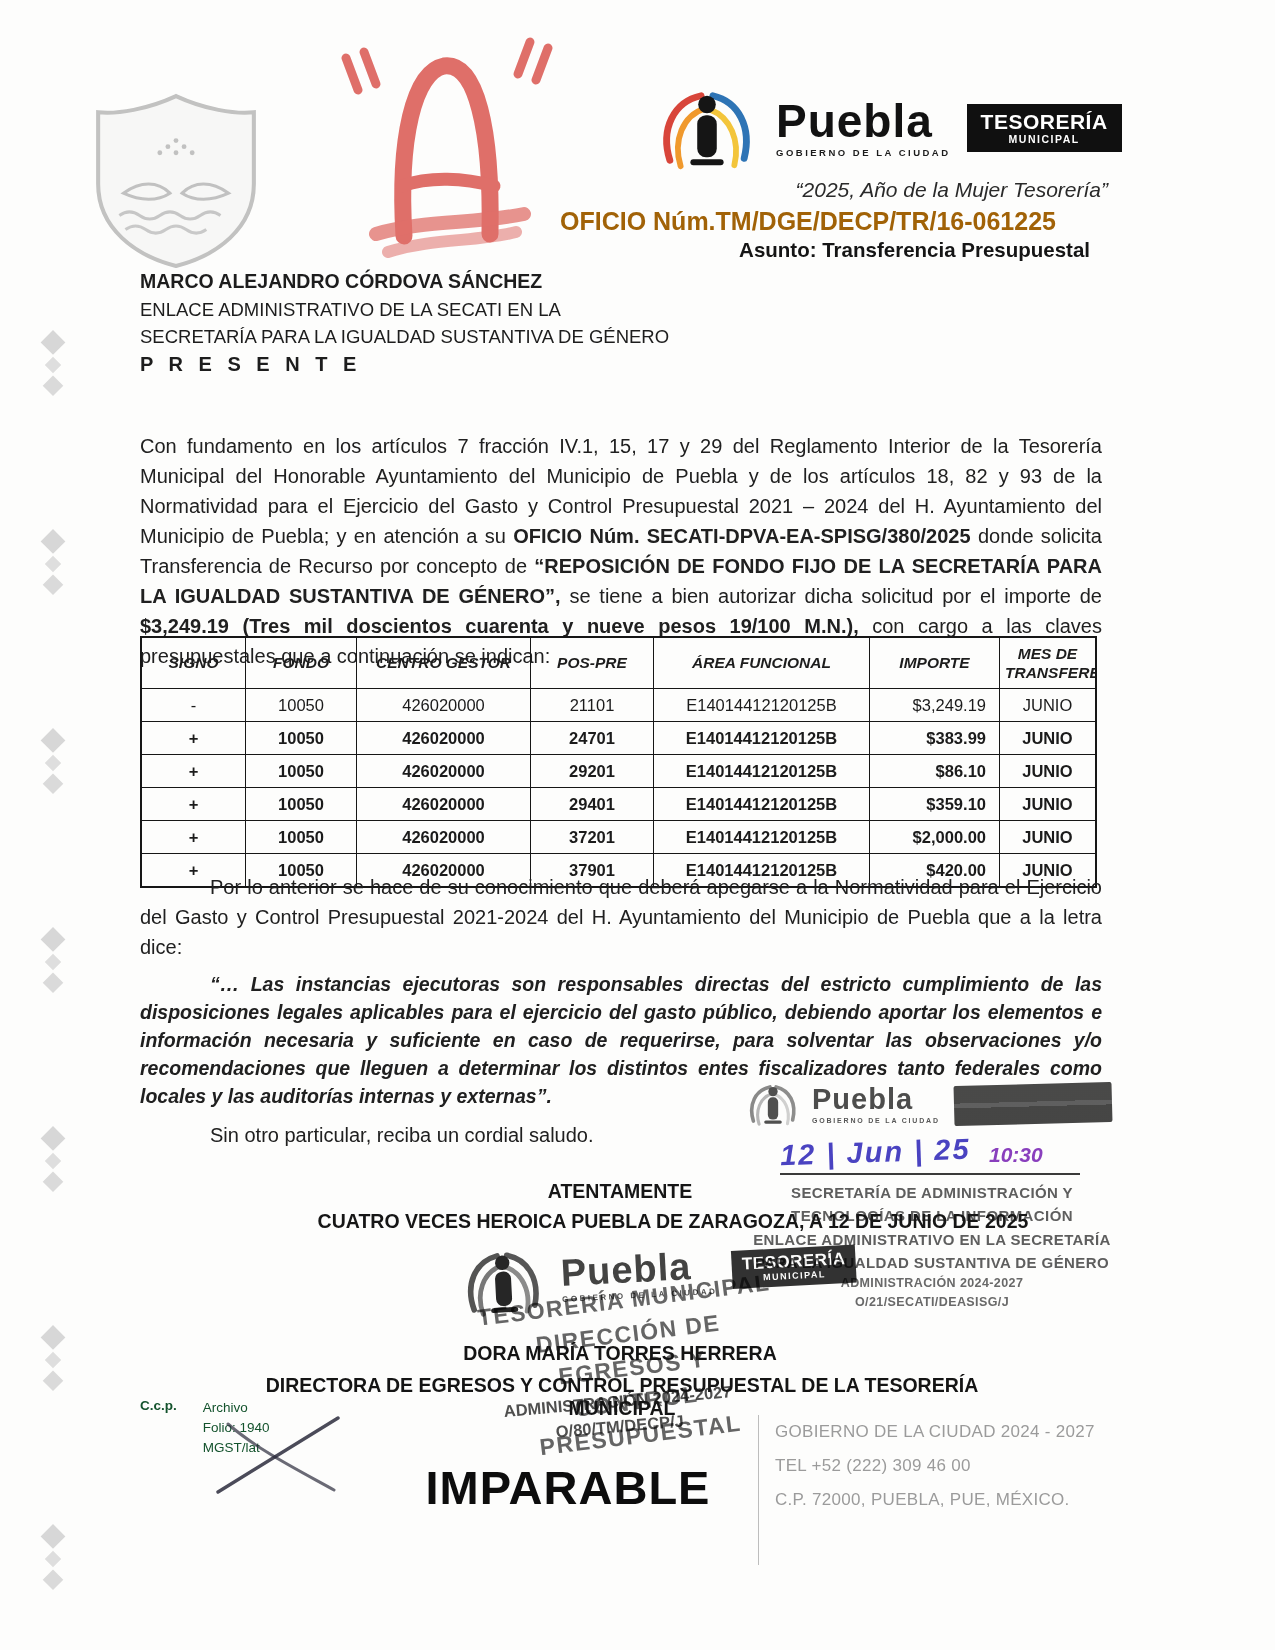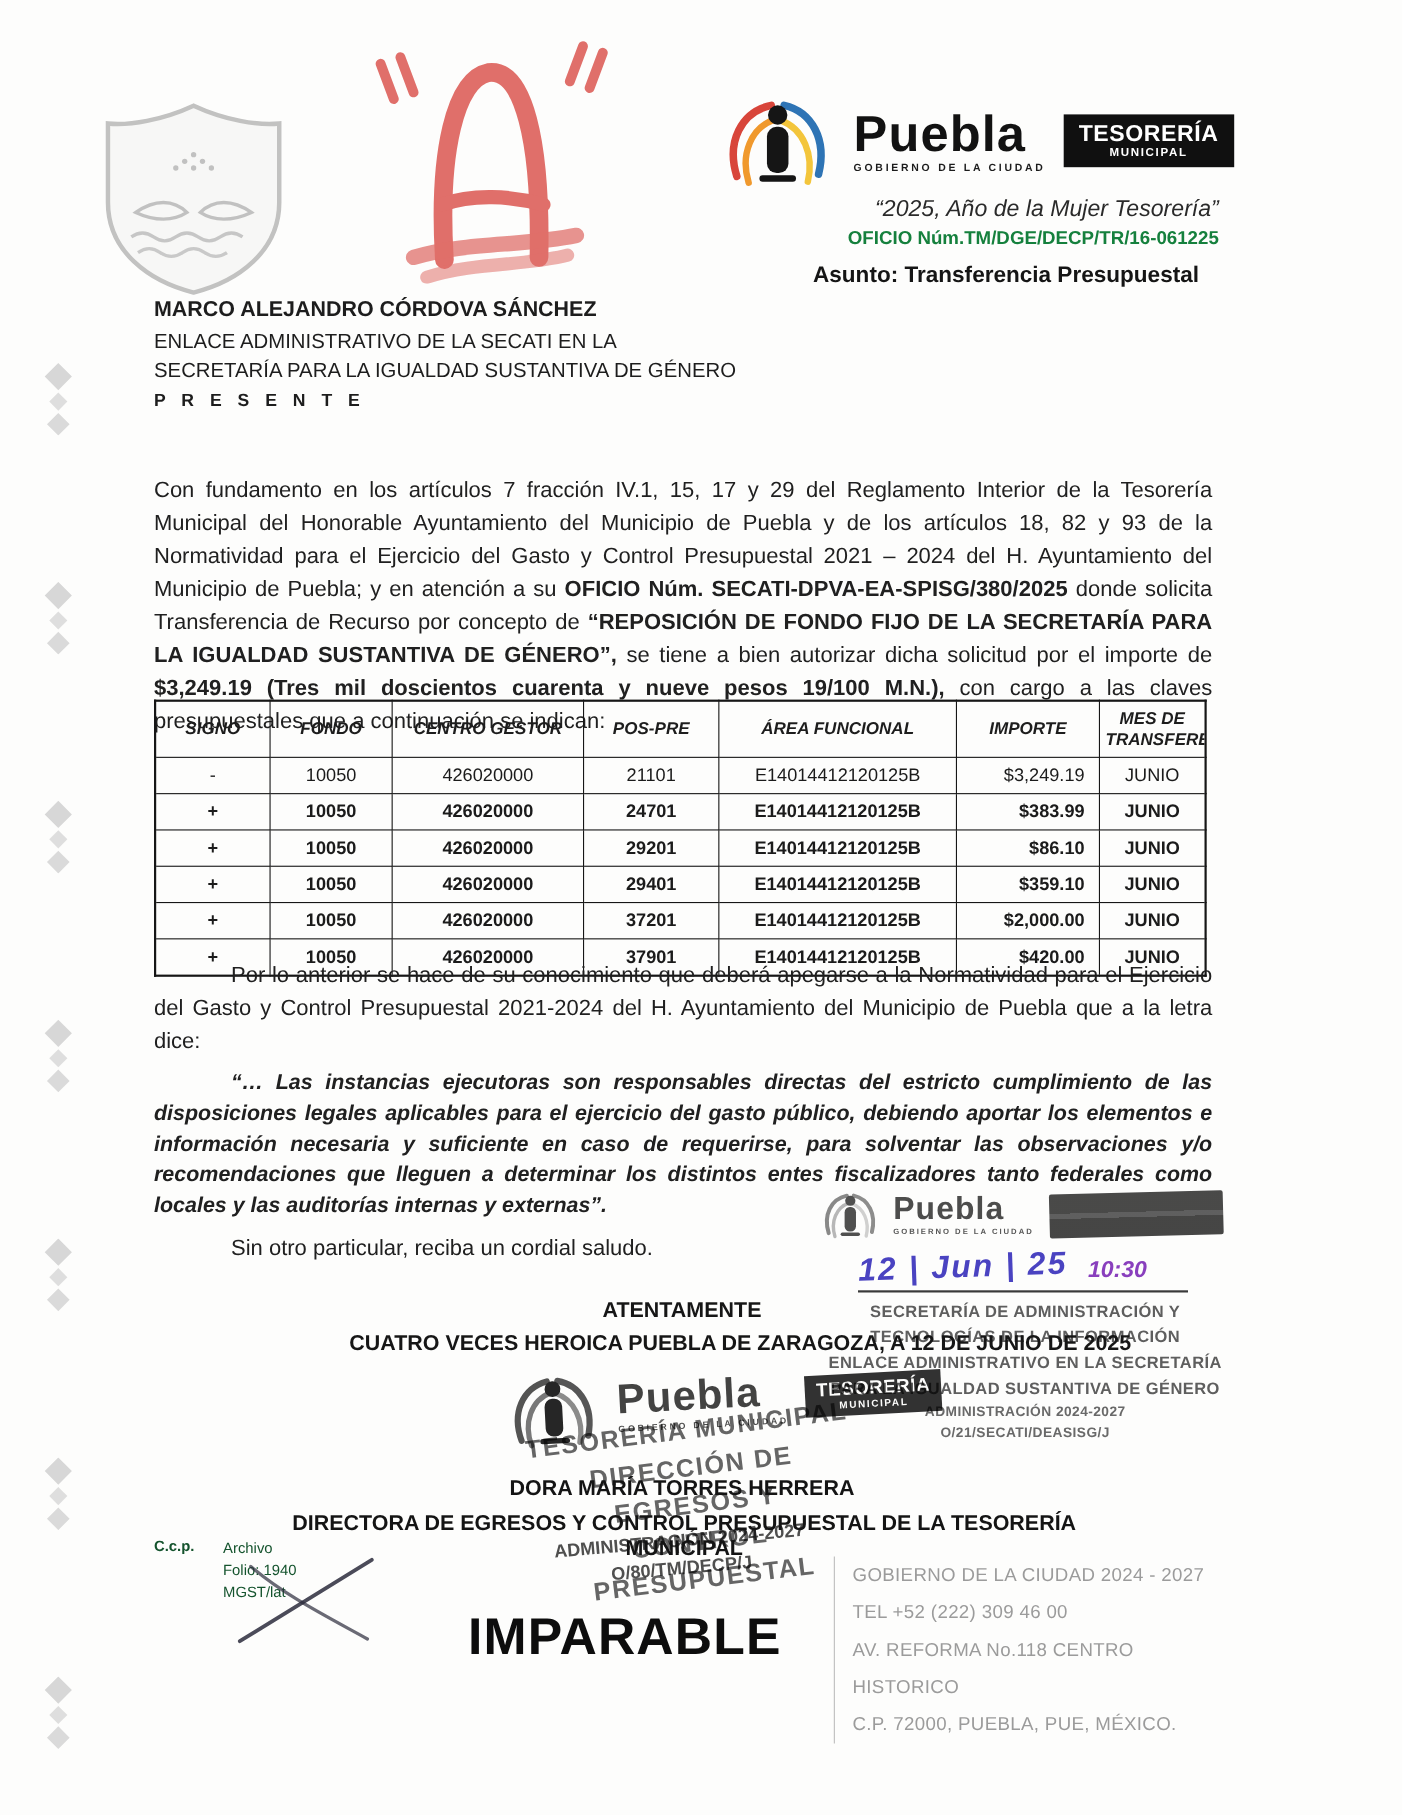--- a/index.html
+++ b/index.html
@@ -21,28 +21,28 @@
   .brand-top{position:absolute;left:648px;top:84px;}
   .brand-icon{width:118px;height:88px;}
   .brand-name{font-size:46px;font-weight:800;letter-spacing:1px;color:#121212;line-height:1;}
   .brand-sub{font-size:9.5px;font-weight:700;letter-spacing:2.5px;color:#1c1c1c;margin-top:3px;}
   .brand-badge{background:#101010;color:#fff;text-align:center;padding:7px 14px 6px;margin-left:6px;}
   .badge-top{font-size:21px;font-weight:800;letter-spacing:.5px;line-height:1.05;}
   .badge-bottom{font-size:10.5px;font-weight:600;letter-spacing:1.5px;line-height:1.2;}
   
   .slogan{position:absolute;left:620px;top:178px;width:488px;text-align:right;
     font-style:italic;font-size:21px;font-weight:500;color:#2a2a2a;}
-  .oficio-num{position:absolute;left:560px;top:207px;width:548px;text-align:right;
-    font-size:17px;font-weight:800;color:#15803d;}
+  .oficio-num{position:absolute;left:560px;top:207px;width:548px;
+    font-size:25px;font-weight:800;color:#a16207;}
   .asunto{position:absolute;left:560px;top:238px;width:530px;text-align:right;
     font-size:20.5px;font-weight:800;color:#151515;}
   
   .recipient{position:absolute;left:140px;top:268px;line-height:27.5px;font-size:18.5px;color:#1d1d1d;}
   .recipient .name{font-weight:800;font-size:19.5px;}
-  .recipient .presente{font-weight:700;letter-spacing:5px;font-size:16px;}
+  .recipient .presente{font-weight:700;letter-spacing:5px;font-size:20px;}
   
   .para{position:absolute;left:140px;width:962px;font-size:20px;line-height:30px;
     text-align:justify;color:#202020;margin:0;}
   .p1{top:386px;margin-top:45px;}
   .p2{top:872px;text-indent:70px;}
   .quote{top:970px;font-weight:700;font-style:italic;text-indent:70px;line-height:28px;font-size:19.5px;}
   .closing{position:absolute;left:210px;top:1124px;font-size:20px;color:#202020;}
   
   .transfer-table{position:absolute;left:140px;top:636px;width:957px;border-collapse:collapse;
     table-layout:fixed;border:2px solid #161616;}
@@ -358,17 +358,16 @@
     <path d="M16 16 C 46 42, 86 62, 122 82" stroke="#2b2b3c" stroke-width="3" fill="none" stroke-linecap="round" opacity=".7"></path>
   </svg>
 
   <div class="capital-logo">
     <div class="capital-bottom">IMPARABLE</div>
   </div>
 
   <div class="footer-right">
       <div class="line">GOBIERNO DE LA CIUDAD 2024 - 2027</div>
       <div class="line">TEL +52 (222) 309 46 00</div>
-      <div class="line">AV. REFORMA No.118 CENTRO HISTORICO</div>
       <div class="line">C.P. 72000, PUEBLA, PUE, MÉXICO.</div>
     </div>
 
 </div>
 
 </body></html>

